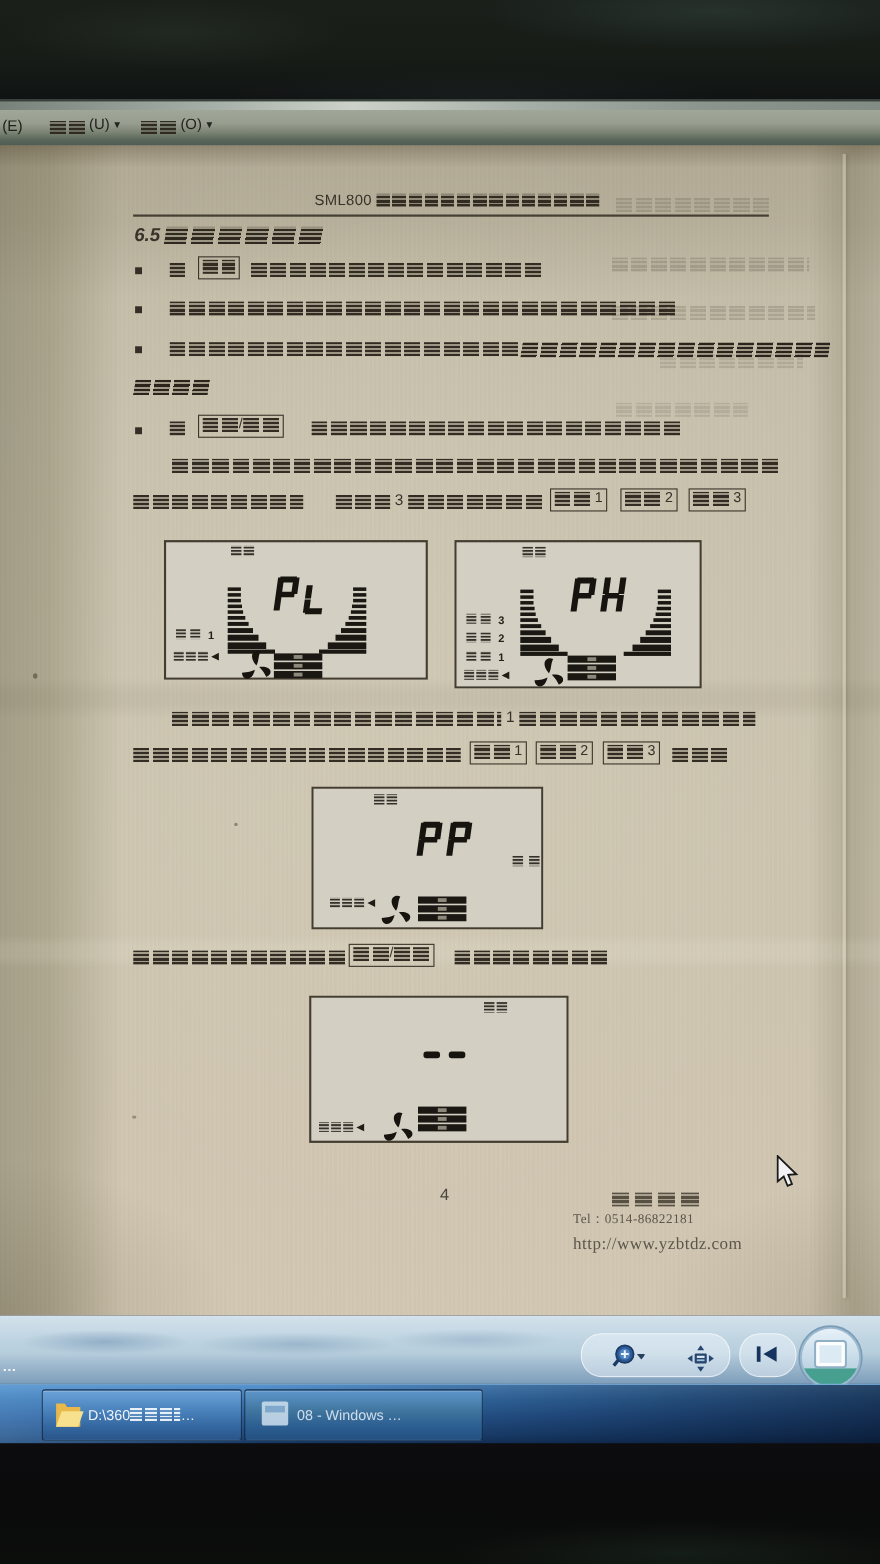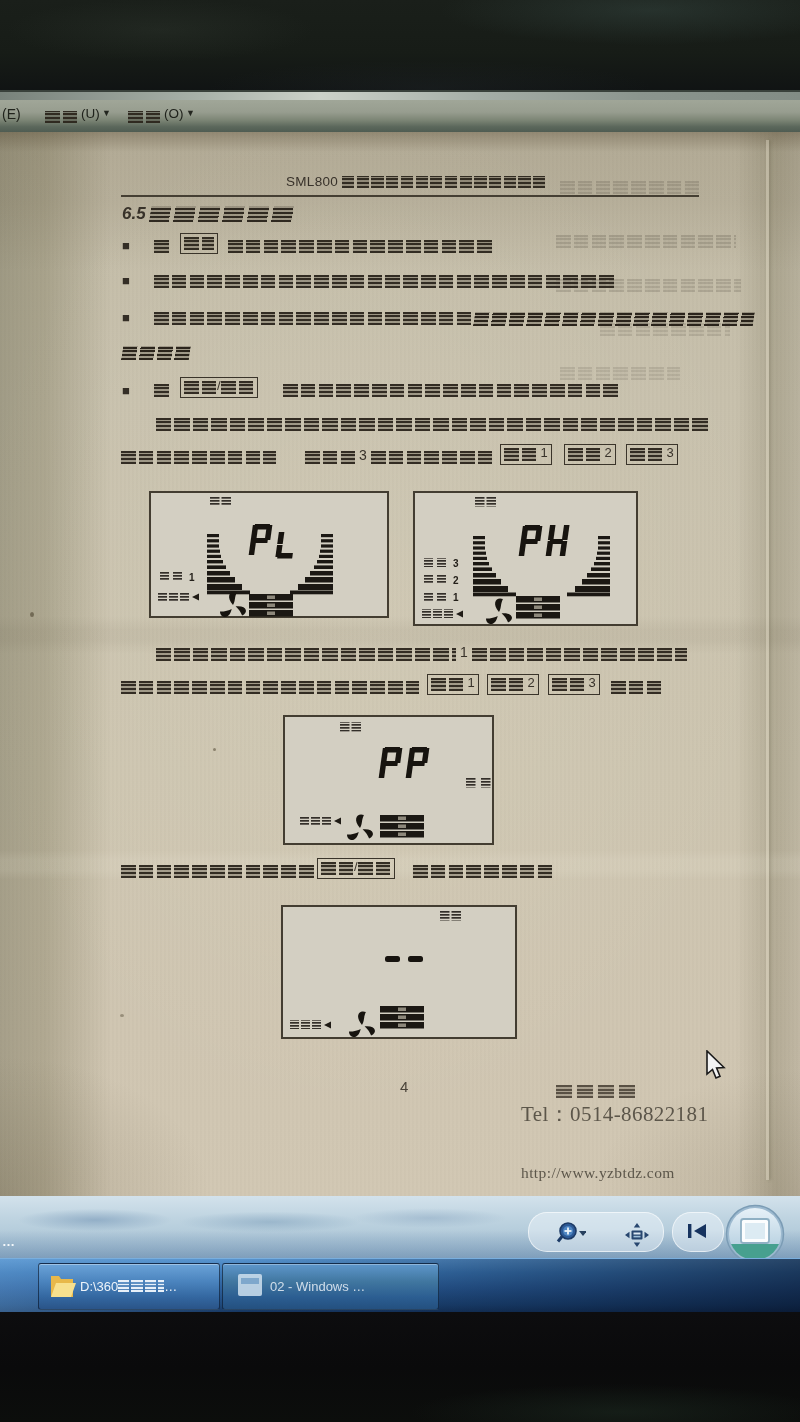--- a/index.html
+++ b/index.html
@@ -341,23 +341,23 @@
 <rect x="117" y="102.5" width="8" height="3.5" fill="#8d887b"></rect>
         <rect x="117" y="110.5" width="8" height="3.5" fill="#8d887b"></rect>
         <rect x="117" y="118.5" width="8" height="3.5" fill="#8d887b"></rect>
 </g>
 </svg>
 
 <div class="ab t" style="left:400px;top:1078px;font-size:15px;color:#4a443a;">4</div>
 
 <div class="ab" style="left:556px;top:1082px;"><span class="z" style="width:82px;background:repeating-linear-gradient(0deg, rgba(82,74,62,.95) 0 2px, rgba(82,74,62,.3) 2px 3.7px);-webkit-mask:repeating-linear-gradient(90deg,#000 0 16px,transparent 16px 21px);"></span></div>
 
-<div class="ab" style="left:521px;top:1100px;font-size:21px;letter-spacing:.4px;color:#5c564a;font-family:'Liberation Serif',serif;">Tel：0514-86822181</div>
-
-<div class="ab" style="left:521px;top:1122px;font-size:15.5px;letter-spacing:.4px;color:#5c564a;font-family:'Liberation Serif',serif;margin-top:42px;">http://www.yzbtdz.com</div>
+<div class="ab" style="left:521px;top:1100px;font-size:12px;letter-spacing:.4px;color:#5c564a;font-family:'Liberation Serif',serif;">Tel：0514-86822181</div>
+
+<div class="ab" style="left:521px;top:1122px;font-size:15.5px;letter-spacing:.4px;color:#5c564a;font-family:'Liberation Serif',serif;">http://www.yzbtdz.com</div>
 
 <svg class="ab" style="left:704px;top:1050px;" width="24" height="32" viewBox="0 0 24 32">
 <path d="M3,1 L3,24 L8.5,19.5 L12,28 L16,26.3 L12.6,18 L20,17.5 Z" fill="#f2f2f2" stroke="#1a1a1a" stroke-width="1.6"></path>
 </svg>
 
 <div class="ab" style="left:0;top:1196px;width:800px;height:62px;background:
  radial-gradient(ellipse 110px 16px at 95px 24px, rgba(105,140,175,.5), rgba(0,0,0,0) 70%),
  radial-gradient(ellipse 130px 15px at 270px 26px, rgba(115,150,180,.45), rgba(0,0,0,0) 70%),
  radial-gradient(ellipse 110px 14px at 430px 22px, rgba(125,155,185,.38), rgba(0,0,0,0) 70%),
  linear-gradient(180deg, rgba(60,100,150,0) 55%, rgba(55,95,145,.35) 100%),
@@ -426,20 +426,20 @@
 
 <div class="ab" style="left:80px;top:1279px;color:#eef4fa;font-size:13px;">D:\360<span class="z" style="width:46px;height:12px;background:repeating-linear-gradient(0deg, rgba(240,246,252,.95) 0 1.7px, rgba(240,246,252,.15) 1.7px 3.4px);-webkit-mask:repeating-linear-gradient(90deg,#000 0 11px,transparent 11px 13.5px);vertical-align:-1px;"></span>…</div>
 
 <div class="ab" style="left:222px;top:1263px;width:215px;height:45px;border-radius:3px;border:1px solid rgba(10,25,45,.65);background:linear-gradient(180deg,#5e97cc 0%,#40769f 40%,#2b5d91 75%,#24507f 100%);box-shadow:inset 0 1px 0 rgba(255,255,255,.3);"></div>
 
 <svg class="ab" style="left:236px;top:1270px;" width="28" height="30" viewBox="0 0 28 30">
 <rect x="2" y="4" width="24" height="22" rx="2" fill="#cfe0ee" opacity=".85"></rect>
 <rect x="5" y="8" width="18" height="6" fill="#7fa8cc"></rect>
 </svg>
 
-<div class="ab" style="left:270px;top:1279px;color:#dfe9f2;font-size:13px;opacity:.9;">02 - Windows …</div>
+<div class="ab" style="left:270px;top:1279px;color:#dfe9f2;font-size:13px;opacity:.9;">08 - Windows …</div>
 
 <div class="ab" style="left:0;top:1312px;width:800px;height:110px;background:
  radial-gradient(ellipse 300px 40px at 620px 100px, rgba(30,45,35,.5), rgba(0,0,0,0) 70%),
  linear-gradient(180deg,#0d0d0f 0%,#0a0a0b 50%,#0c0e0c 100%);"></div>
 
 
 </div>
 
 </body></html>

